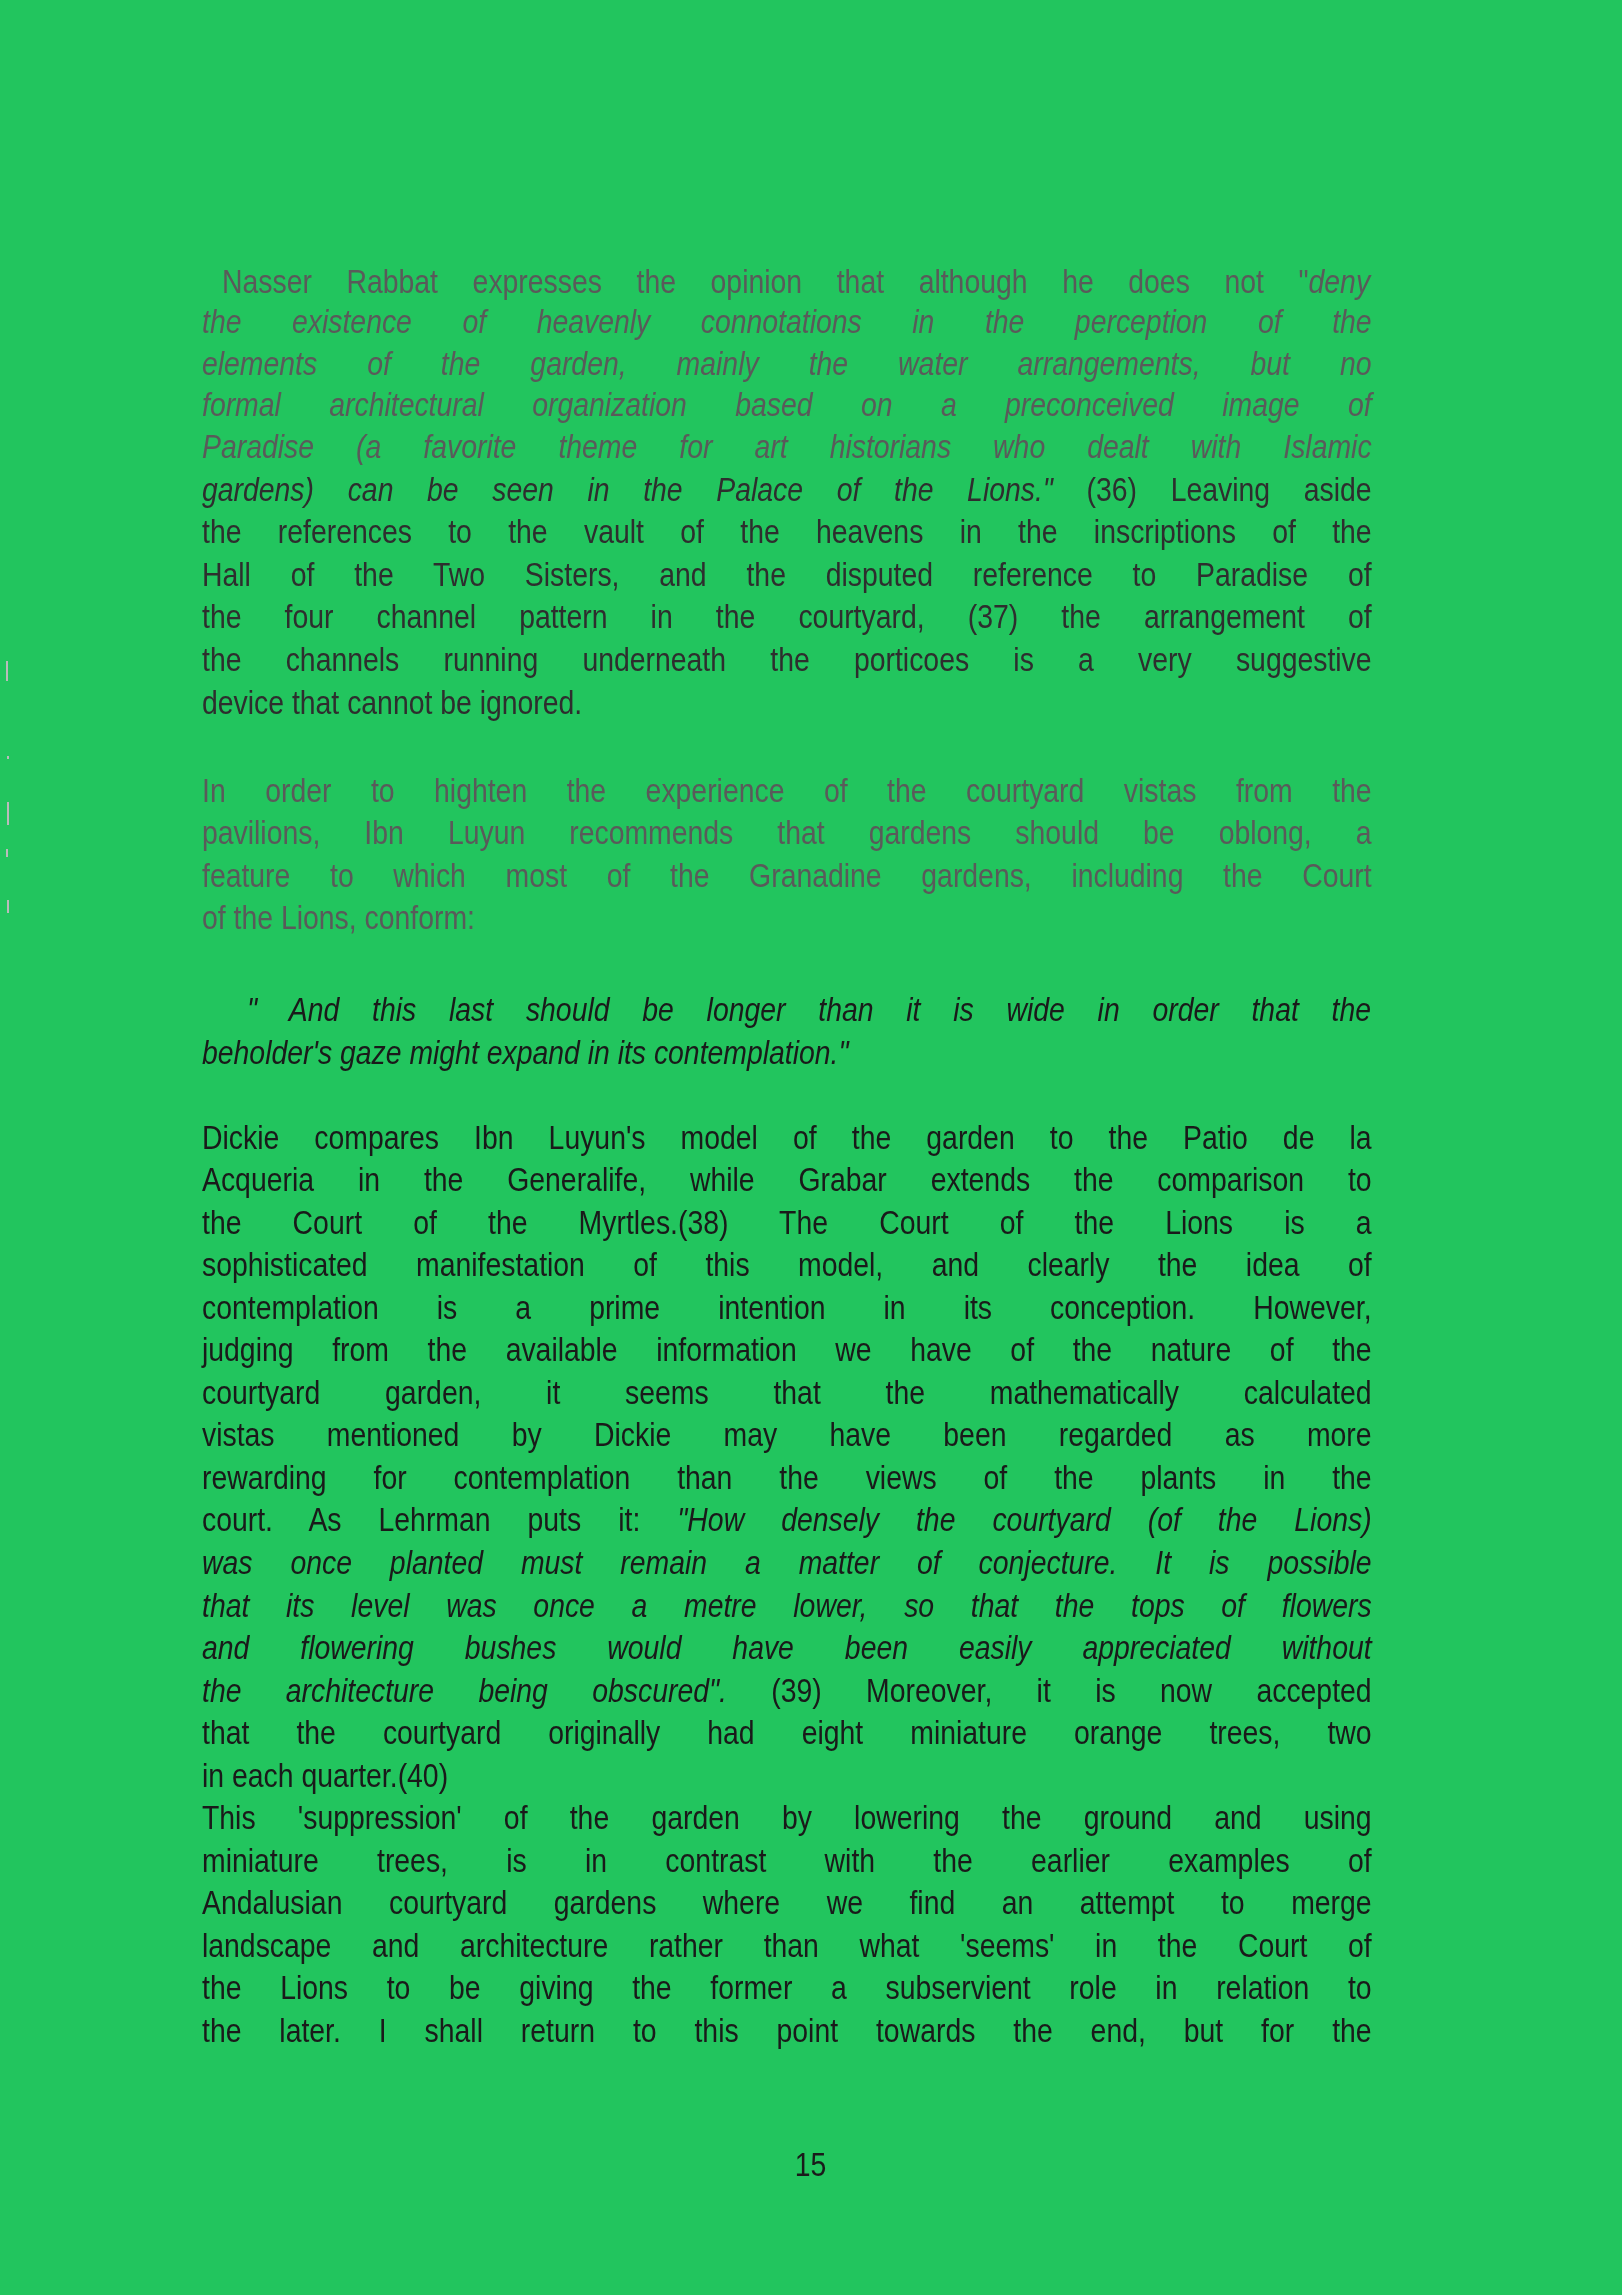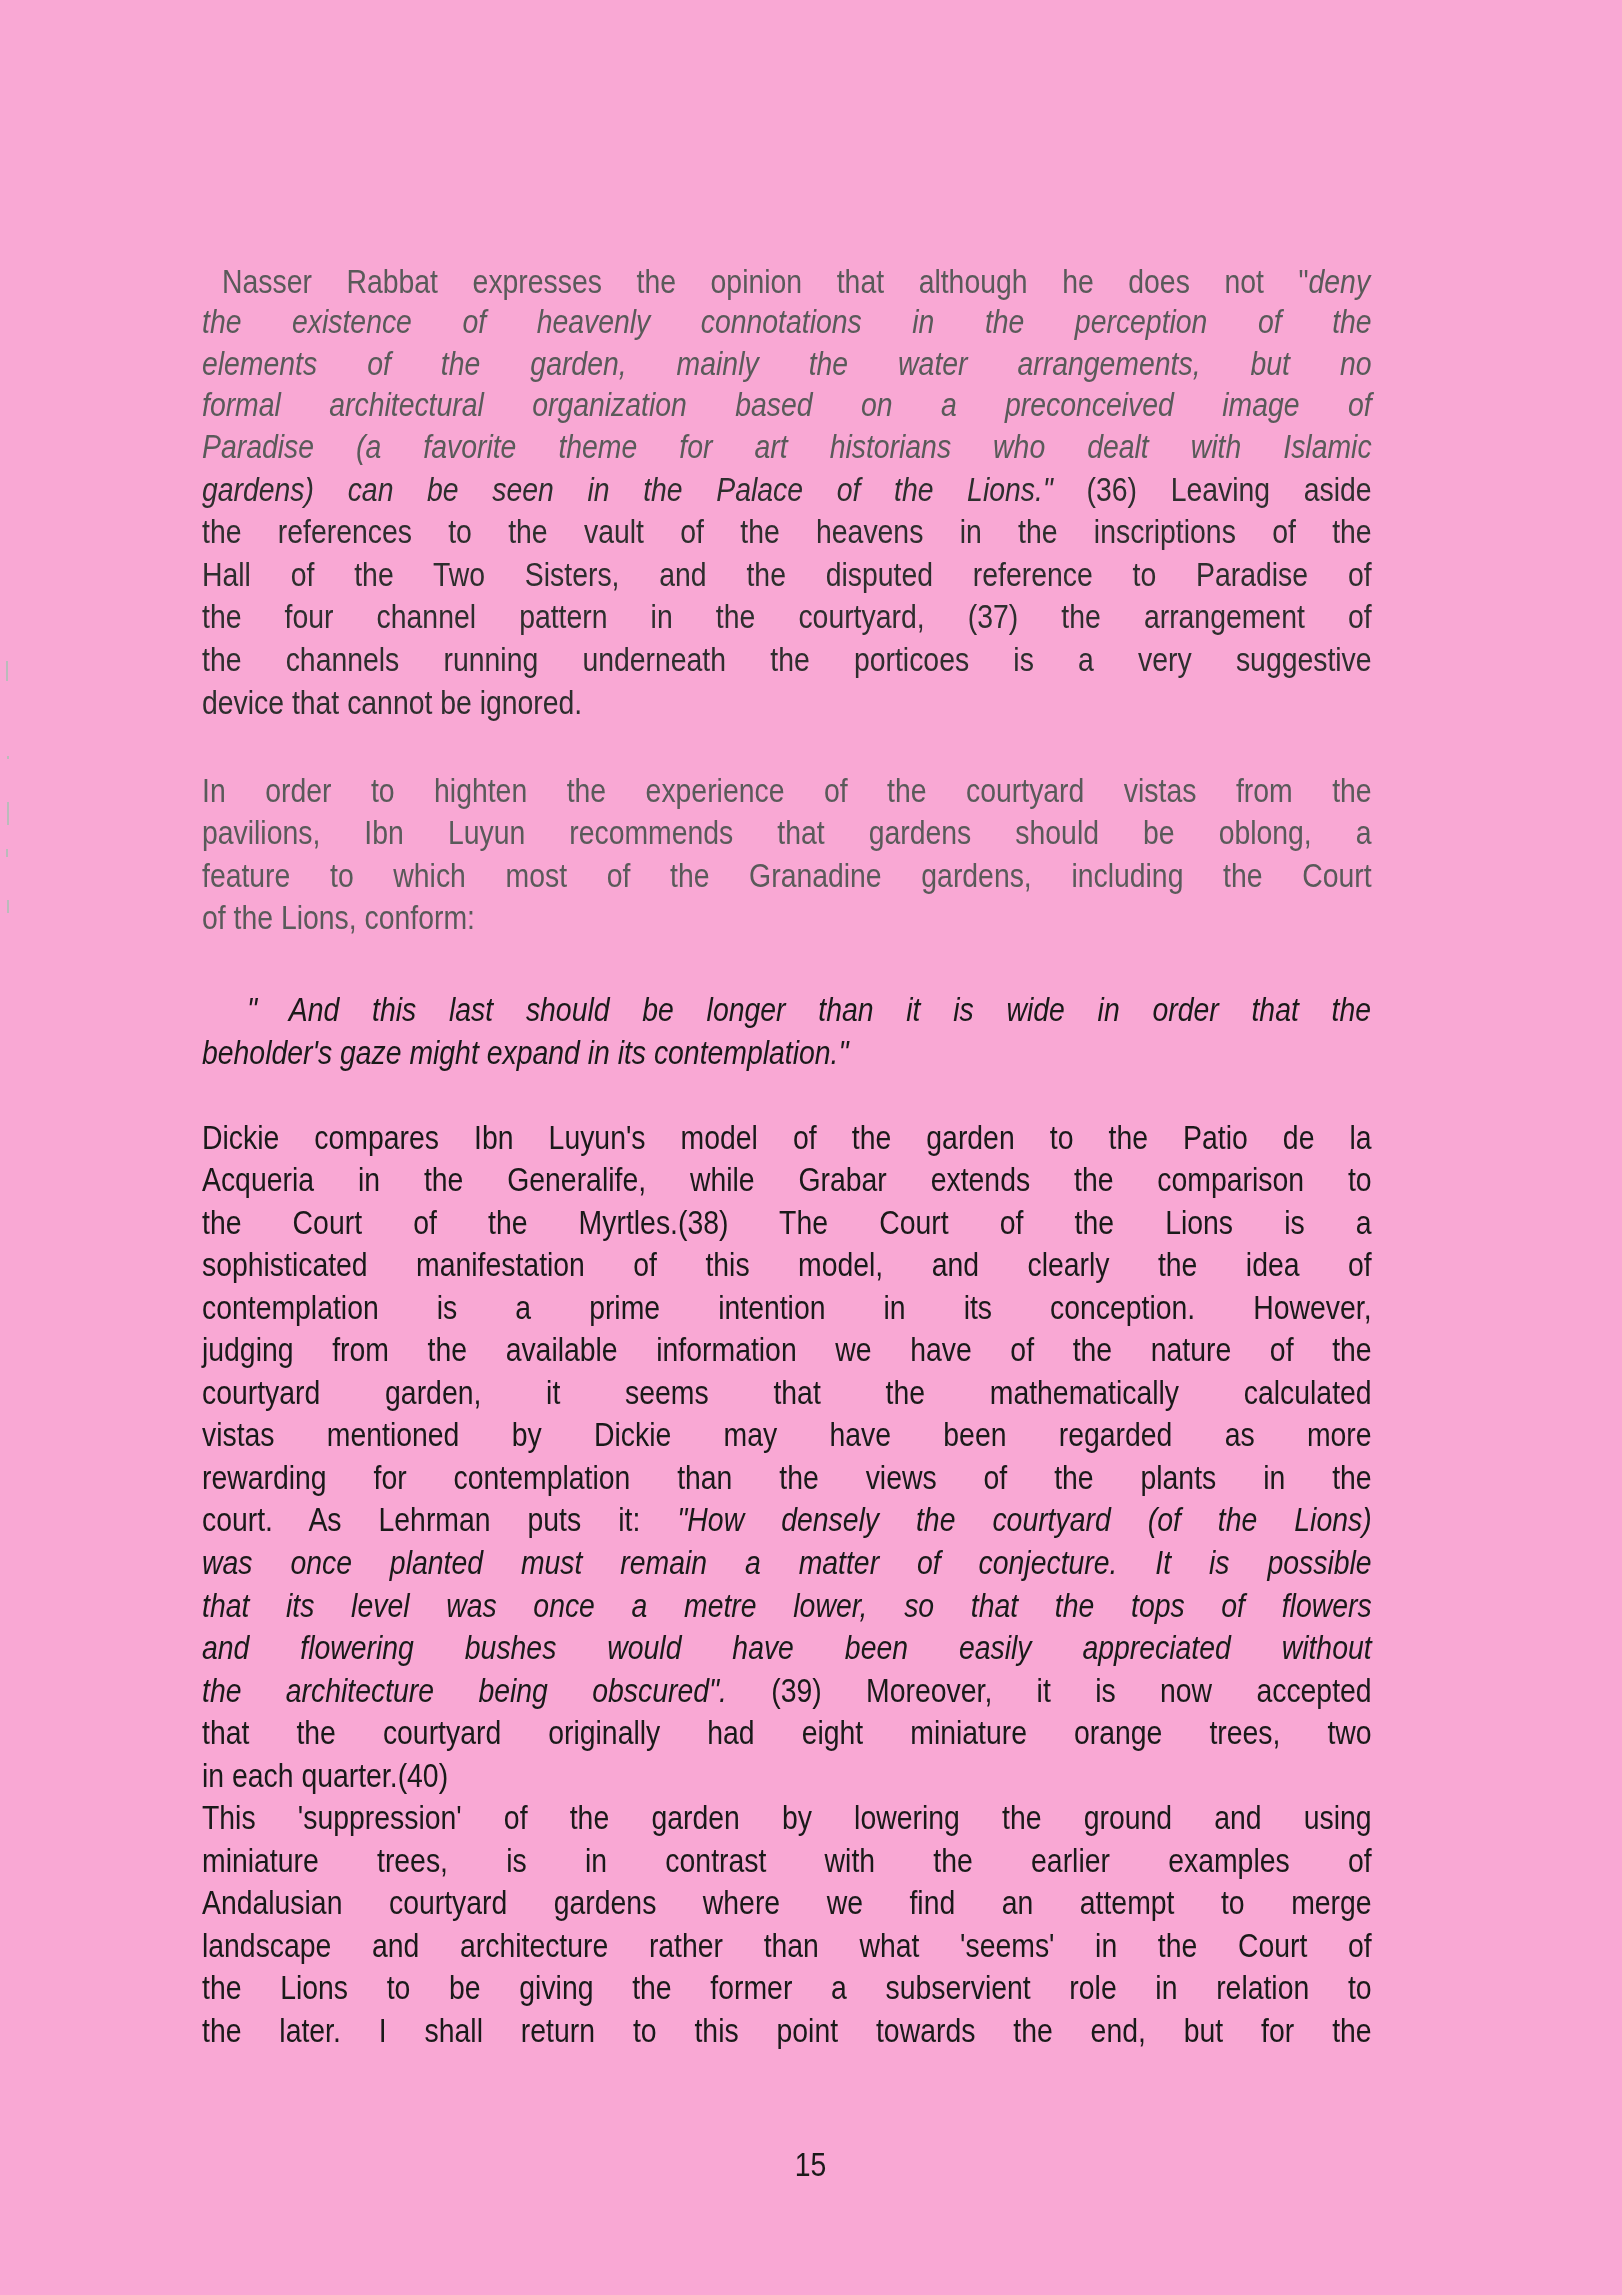--- a/index.html
+++ b/index.html
@@ -1,17 +1,17 @@
 <!DOCTYPE html>
 <html style="font-size:10.5px"><head>
 <meta charset="utf-8">
 <style>
   html, body { margin: 0; padding: 0; background: #ffffff; }
   body { width: 1623px; height: 2295px; position: relative; overflow: hidden; }
-  .page { position: absolute; left: 0; top: 0; width: 1623px; height: 2295px; background: #f9a8d4; }
+  .page { position: absolute; left: 0; top: 0; width: 1623px; height: 2295px; background: #22c55e; }
   .line {
     position: absolute;
     left: 202px;
     width: 1170px;
     font-family: "Liberation Sans", sans-serif;
     font-size: 33px;
     line-height: 43px;
     height: 43px;
     white-space: nowrap;
     color: #1a1a1a;

